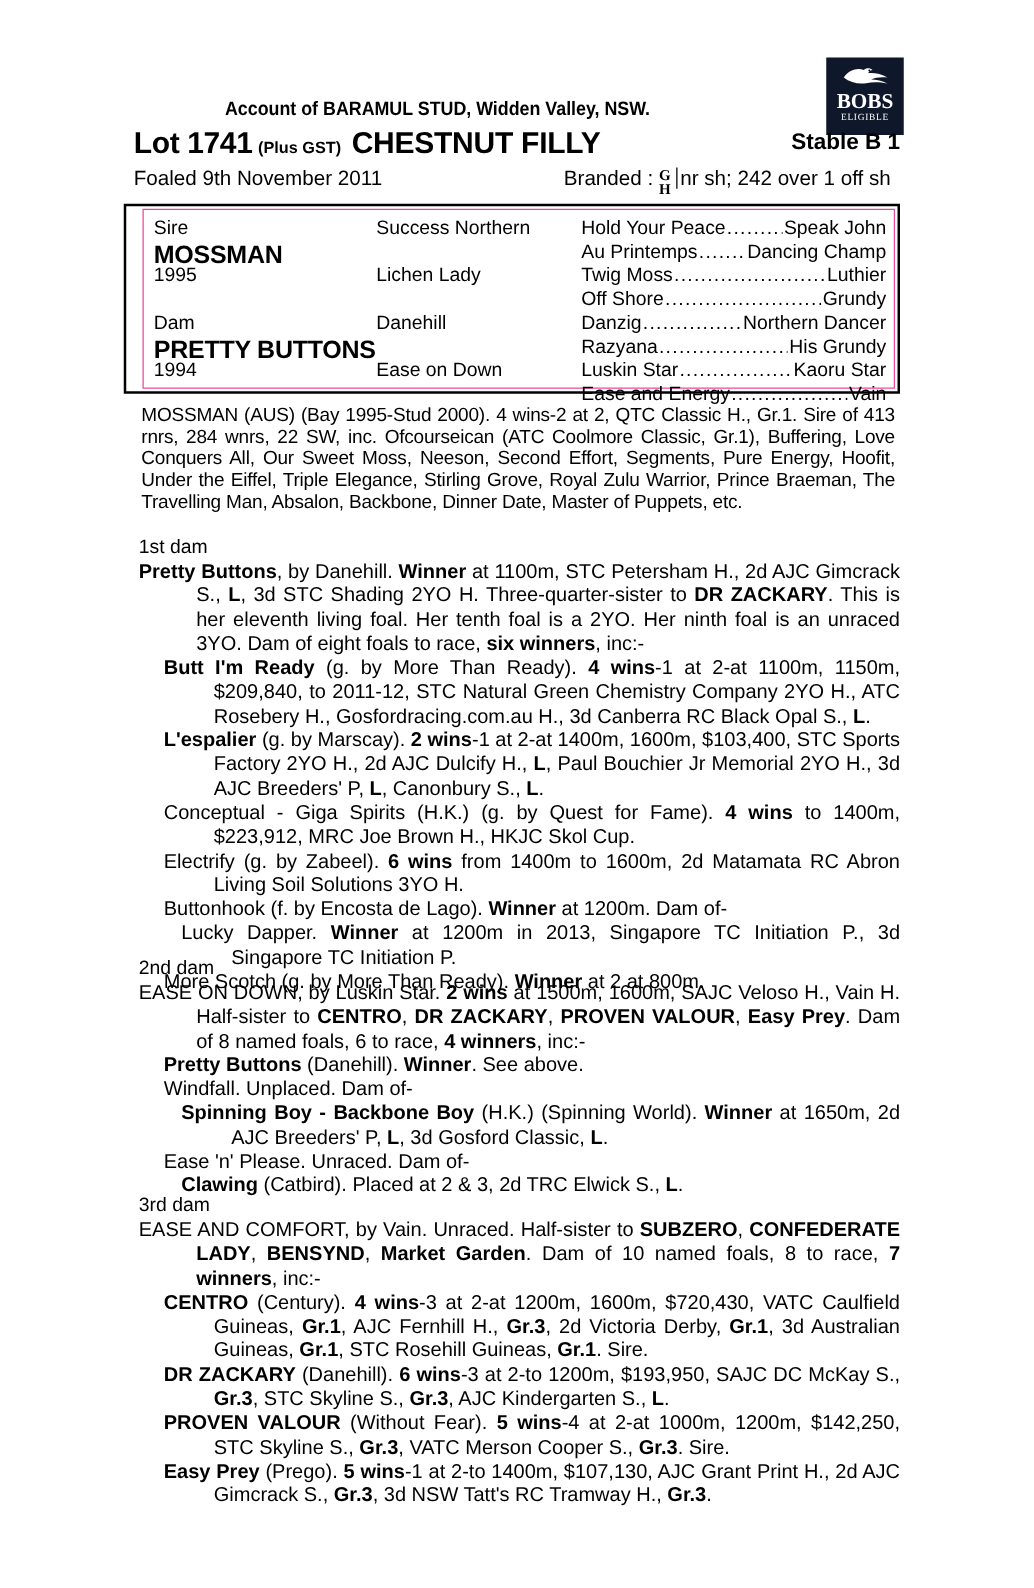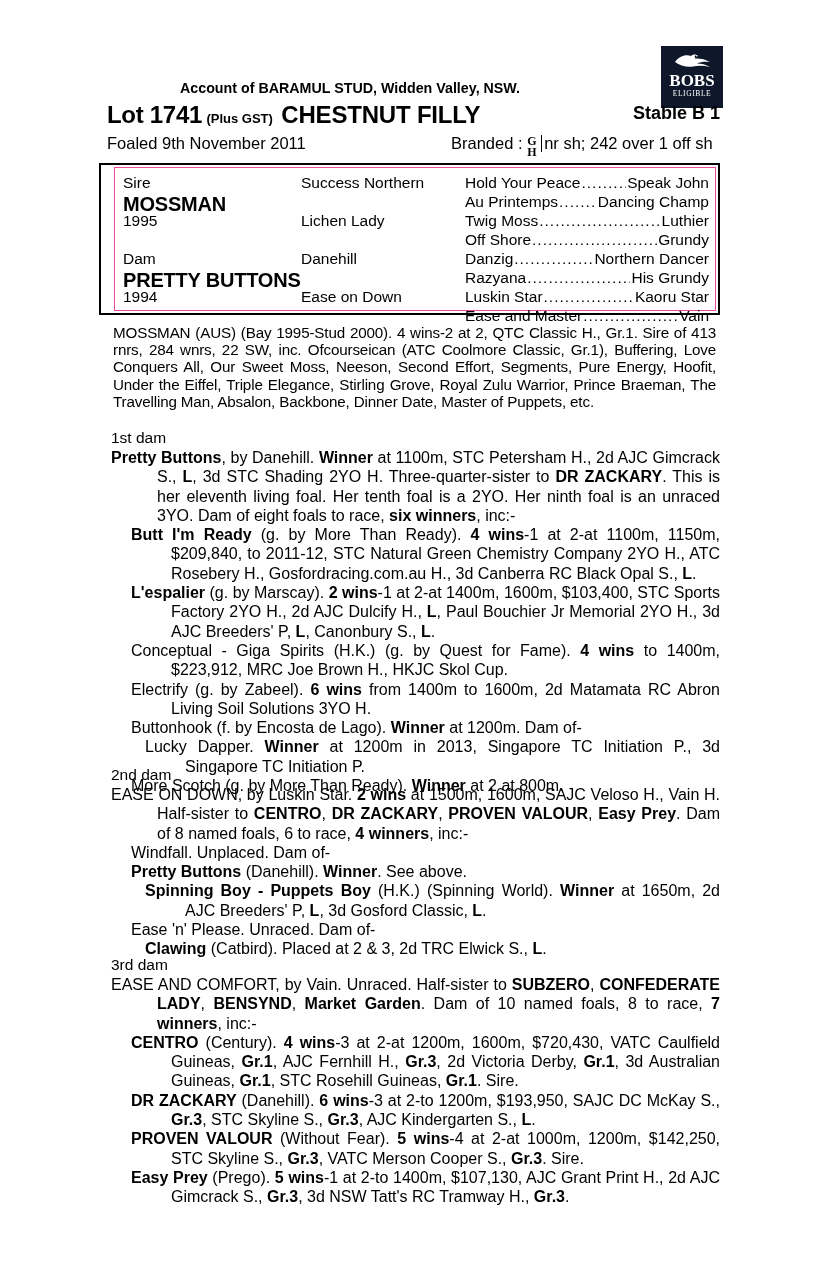--- a/index.html
+++ b/index.html
@@ -332,21 +332,21 @@
             <span class="c3">
               <span class="nm-l">Luskin Star</span>
               <span class="dots">................................................................................</span>
               <span class="nm-r">Kaoru Star</span>
             </span>
           </div>
           <div class="ped-line">
             <span class="c1"></span>
             <span class="c2"></span>
             <span class="c3">
-              <span class="nm-l">Ease and Master</span>
+              <span class="nm-l">Ease and Energy</span>
               <span class="dots">................................................................................</span>
               <span class="nm-r">Vain</span>
             </span>
           </div>
         </div>
     </div>
   </div>
 
   <div class="blurb">MOSSMAN (AUS) (Bay 1995-Stud 2000). 4 wins-2 at 2, QTC Classic H., Gr.1. Sire of 413 rnrs, 284 wnrs, 22 SW, inc. Ofcourseican (ATC Coolmore Classic, Gr.1), Buffering, Love Conquers All, Our Sweet Moss, Neeson, Second Effort, Segments, Pure Energy, Hoofit, Under the Eiffel, Triple Elegance, Stirling Grove, Royal Zulu Warrior, Prince Braeman, The Travelling Man, Absalon, Backbone, Dinner Date, Master of Puppets, etc.</div>
 
@@ -361,23 +361,23 @@
         <div class="p hang2">Buttonhook (f. by Encosta de Lago). <b>Winner</b> at 1200m. Dam of-</div>
         <div class="p hang3">Lucky Dapper. <b>Winner</b> at 1200m in 2013, Singapore TC Initiation P., 3d Singapore TC Initiation P.</div>
         <div class="p hang2">More Scotch (g. by More Than Ready). <b>Winner</b> at 2 at 800m.</div>
       </div>
   </div>
 
   <div class="damsec sec2">
     <div class="dam-head">2nd dam</div>
     <div id="dam2-body">
         <div class="p hang0">EASE ON DOWN, by Luskin Star. <b>2 wins</b> at 1500m, 1600m, SAJC Veloso H., Vain H. Half-sister to <b>CENTRO</b>, <b>DR ZACKARY</b>, <b>PROVEN VALOUR</b>, <b>Easy Prey</b>. Dam of 8 named foals, 6 to race, <b>4 winners</b>, inc:-</div>
+        <div class="p hang2"><b>Pretty Buttons</b> (Danehill). <b>Winner</b>. See above.</div>
         <div class="p hang2">Windfall. Unplaced. Dam of-</div>
-        <div class="p hang2"><b>Pretty Buttons</b> (Danehill). <b>Winner</b>. See above.</div>
-        <div class="p hang3"><b>Spinning Boy - Puppets Boy</b> (H.K.) (Spinning World). <b>Winner</b> at 1650m, 2d AJC Breeders' P, <b>L</b>, 3d Gosford Classic, <b>L</b>.</div>
+        <div class="p hang3"><b>Spinning Boy - Backbone Boy</b> (H.K.) (Spinning World). <b>Winner</b> at 1650m, 2d AJC Breeders' P, <b>L</b>, 3d Gosford Classic, <b>L</b>.</div>
         <div class="p hang2">Ease 'n' Please. Unraced. Dam of-</div>
         <div class="p hang3"><b>Clawing</b> (Catbird). Placed at 2 &amp; 3, 2d TRC Elwick S., <b>L</b>.</div>
       </div>
   </div>
 
   <div class="damsec sec3">
     <div class="dam-head">3rd dam</div>
     <div id="dam3-body">
         <div class="p hang0">EASE AND COMFORT, by Vain. Unraced. Half-sister to <b>SUBZERO</b>, <b>CONFEDERATE LADY</b>, <b>BENSYND</b>, <b>Market Garden</b>. Dam of 10 named foals, 8 to race, <b>7 winners</b>, inc:-</div>
         <div class="p hang2"><b>CENTRO</b> (Century). <b>4 wins</b>-3 at 2-at 1200m, 1600m, $720,430, VATC Caulfield Guineas, <b>Gr.1</b>, AJC Fernhill H., <b>Gr.3</b>, 2d Victoria Derby, <b>Gr.1</b>, 3d Australian Guineas, <b>Gr.1</b>, STC Rosehill Guineas, <b>Gr.1</b>. Sire.</div>

